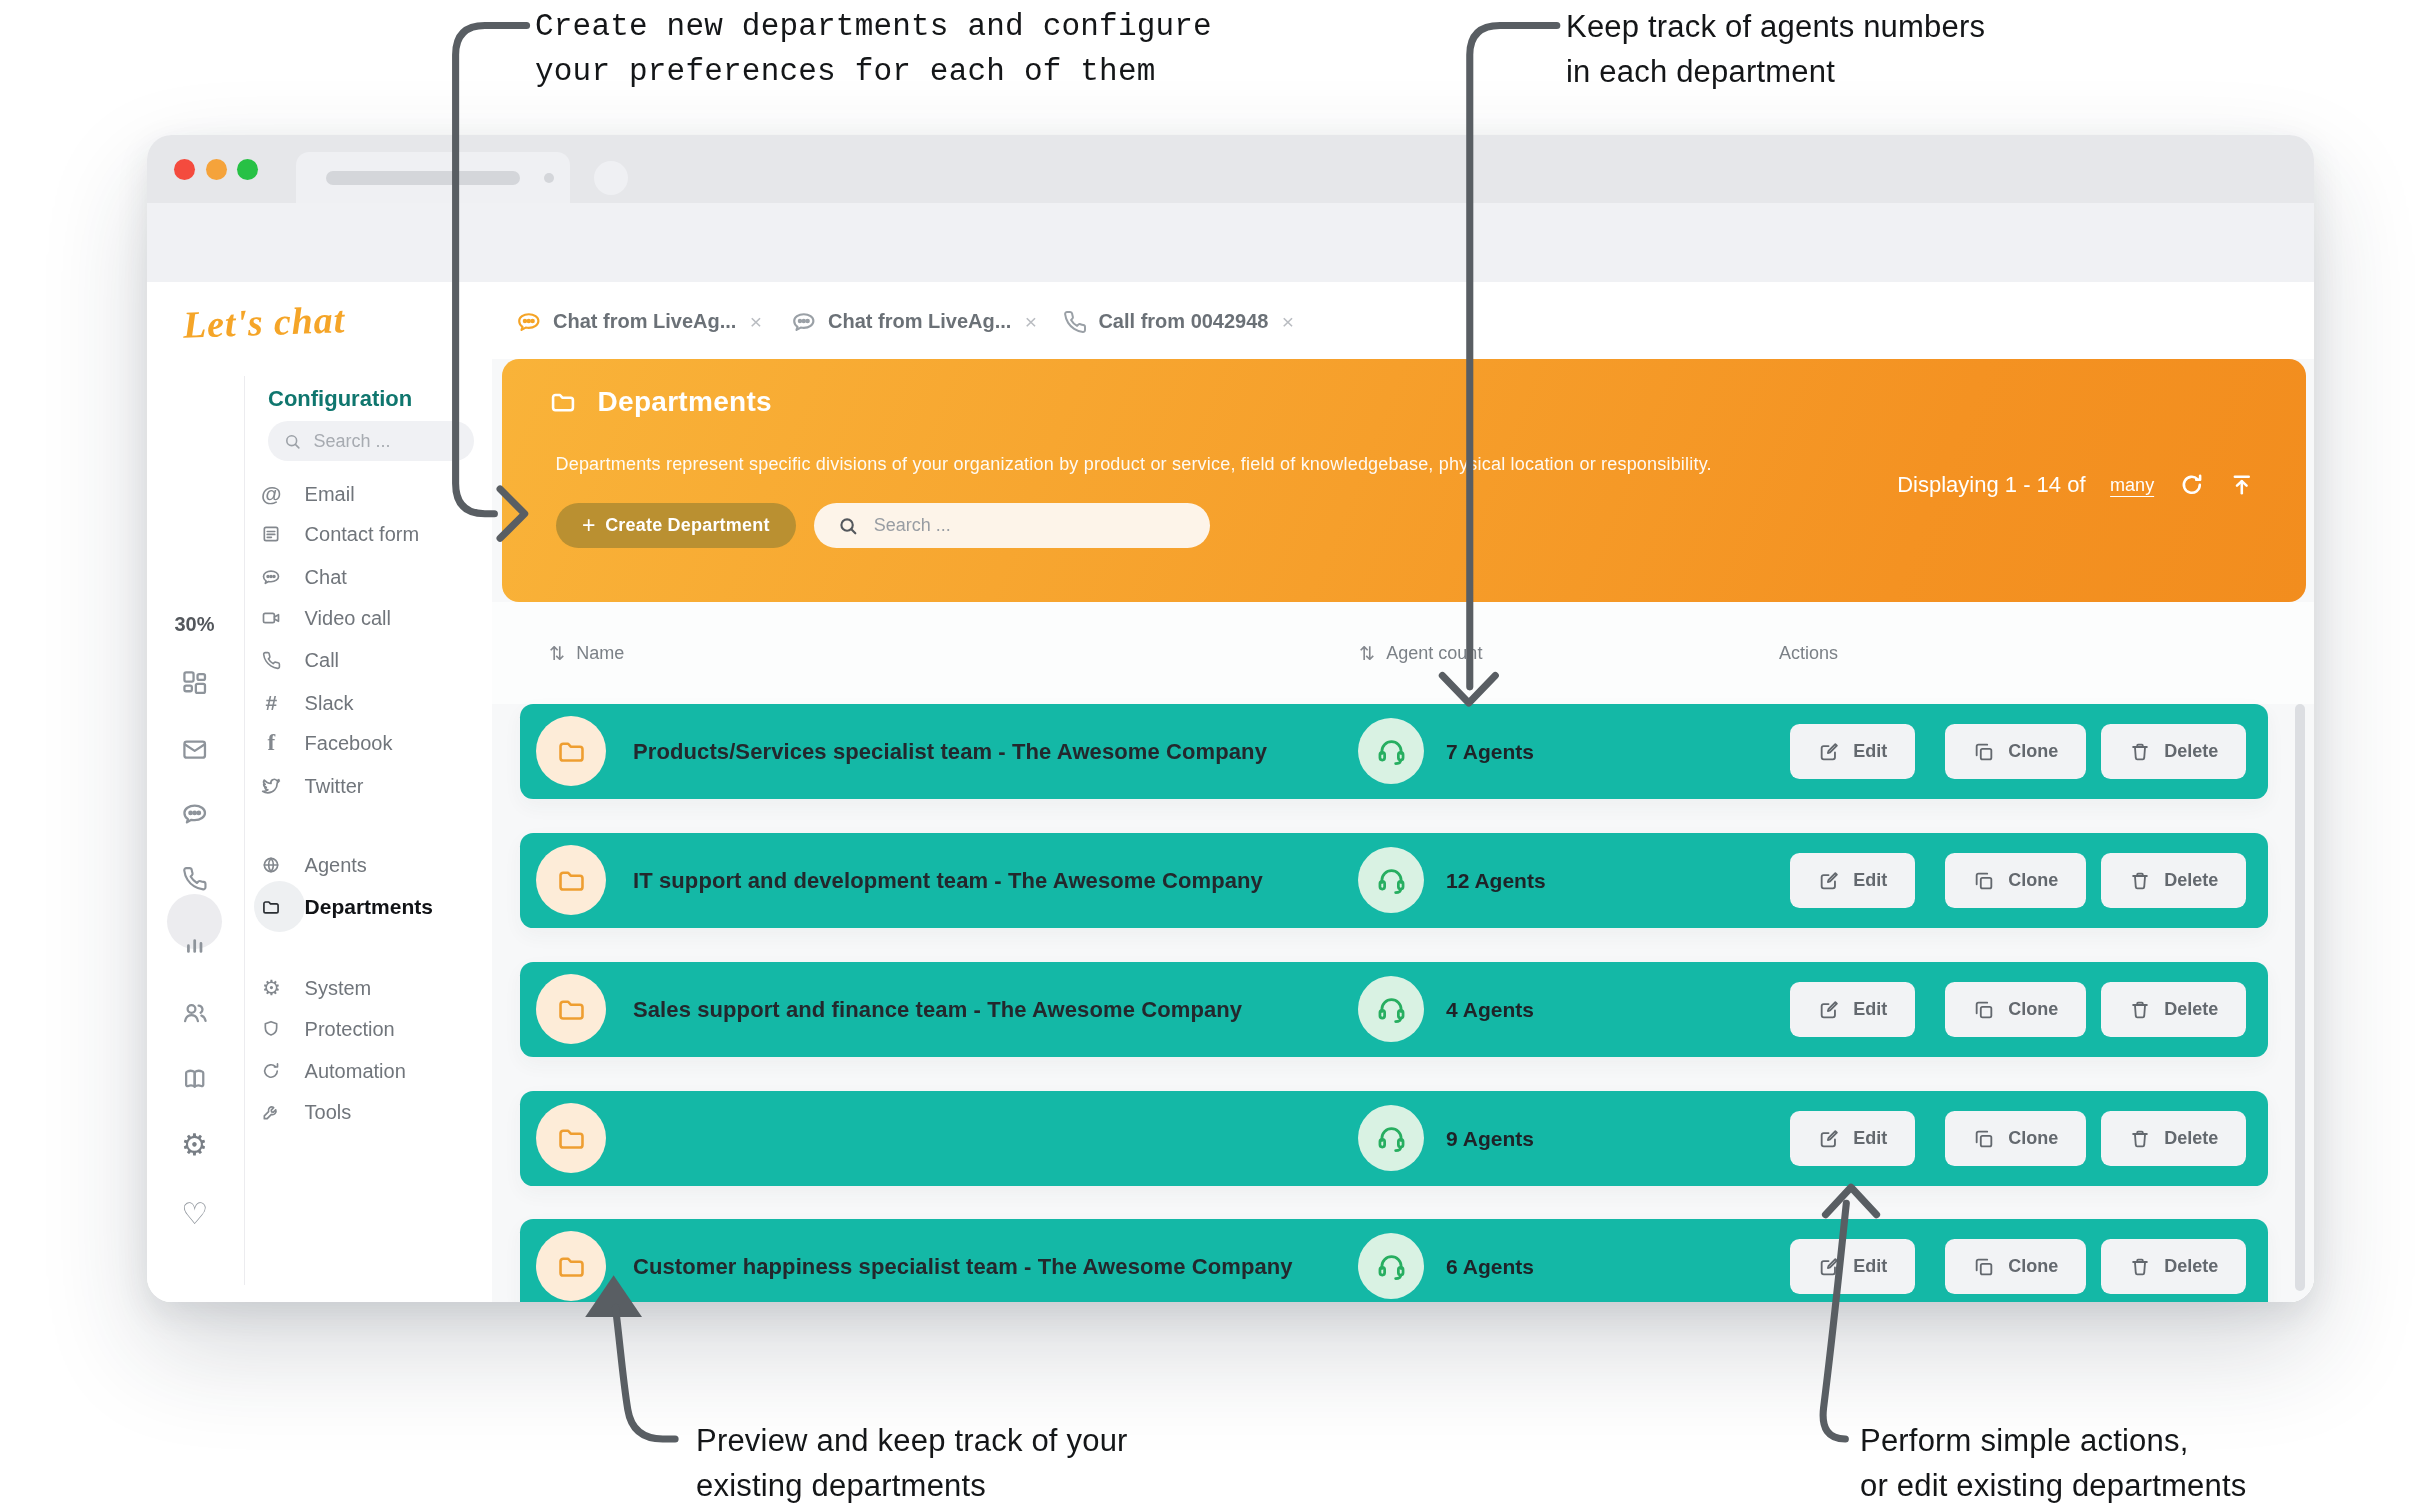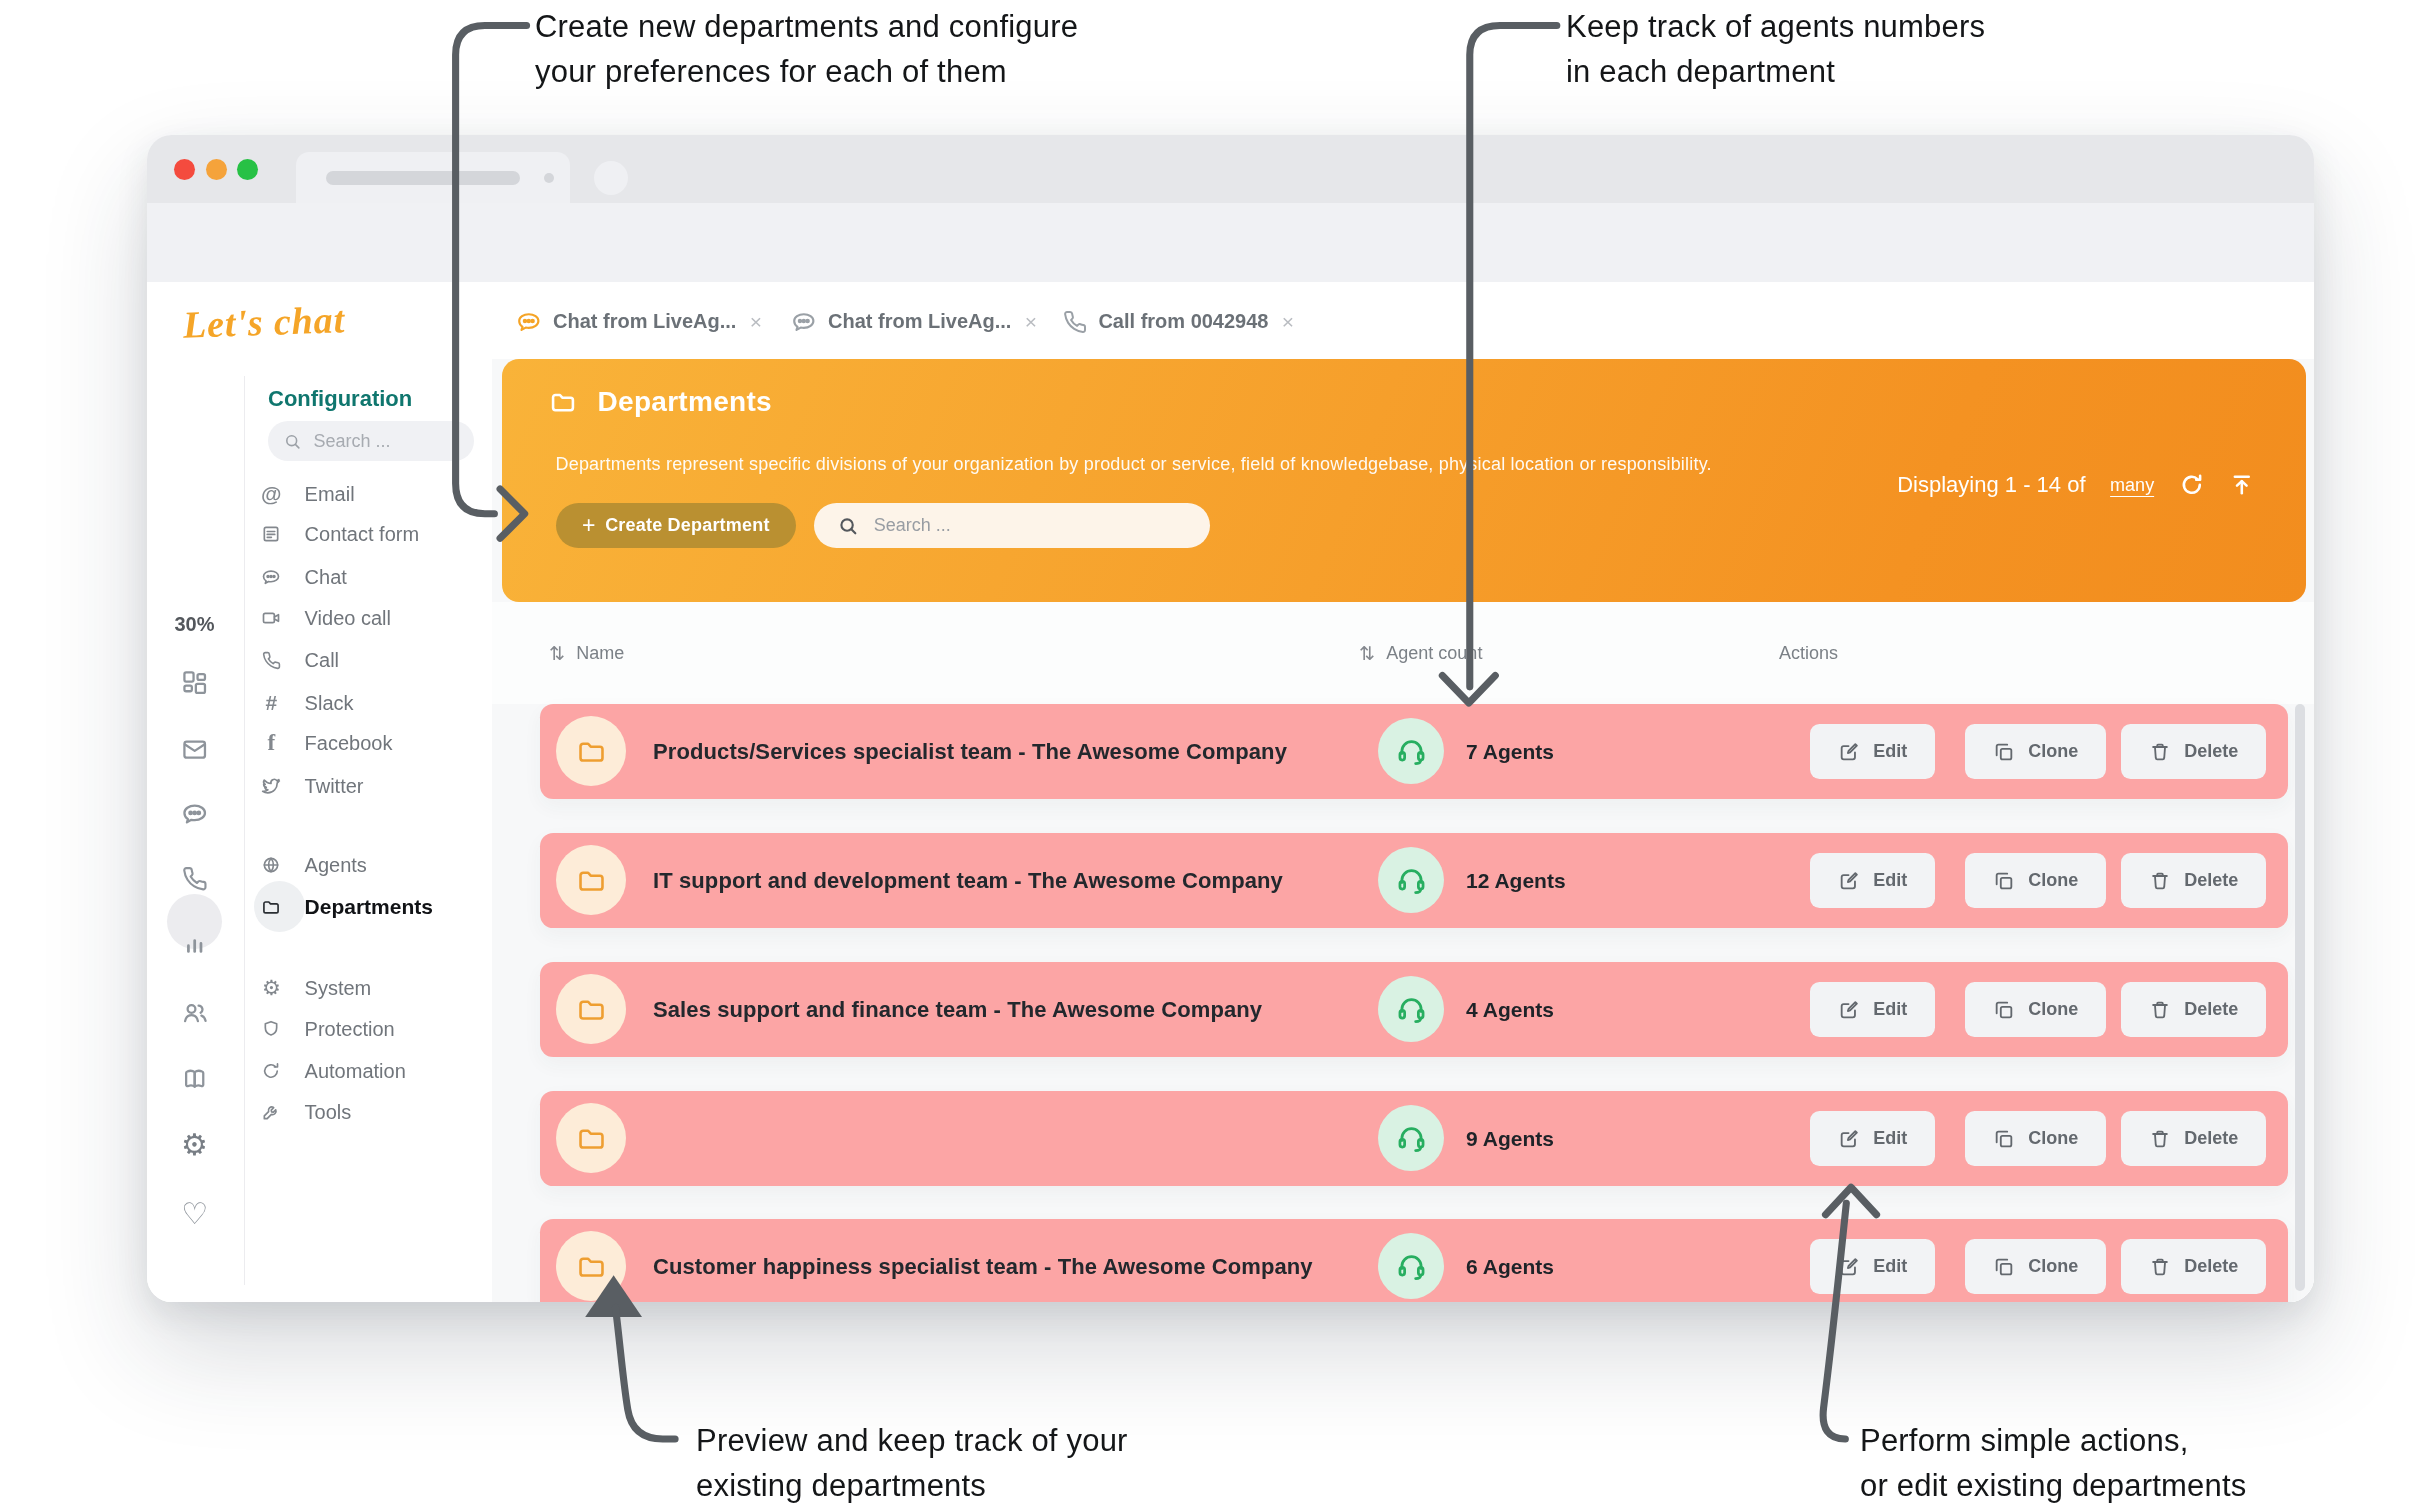--- a/index.html
+++ b/index.html
@@ -109,21 +109,21 @@
   .psearch input::placeholder{color:#989da3;}
   .paging{position:absolute;right:51px;top:113px;display:flex;align-items:center;gap:24.6px;color:#fff;}
   .paging .ptext{font-size:22px;}
   .paging .plink{font-size:18px;text-decoration:underline;text-underline-offset:4.7px;cursor:pointer;}
 
   .thead{position:absolute;left:0;top:243px;width:1822px;height:102px;background:#fcfdfd;color:#7b8187;font-size:18px;}
   .thcol{position:absolute;top:0;height:102px;display:flex;align-items:center;gap:11.4px;}
   .sortg{font-family:"DejaVu Sans",sans-serif;font-size:19px;color:#85898f;}
 
   .row{
-    position:absolute;left:48px;width:1748px;height:95px;background:#fca5a5;border-radius:13.2px;
+    position:absolute;left:28px;width:1748px;height:95px;background:#14b8a6;border-radius:13.2px;
     box-shadow:0 7.6px 19px rgba(50,60,70,.045);
   }
   .fcirc{position:absolute;left:16px;top:12.3px;width:70px;height:70px;border-radius:50%;background:#fdecd8;display:flex;align-items:center;justify-content:center;color:#ee9e31;}
   .rname{position:absolute;left:113px;top:0;height:95px;display:flex;align-items:center;font-size:22px;font-weight:bold;color:#23282d;letter-spacing:0.1px;}
   .acirc{position:absolute;left:838px;top:14px;width:66px;height:66px;border-radius:50%;background:#d9f2e3;display:flex;align-items:center;justify-content:center;color:#27ae60;}
   .ragents{position:absolute;left:926px;top:0;height:95px;display:flex;align-items:center;font-size:21px;font-weight:bold;color:#1e2328;}
   .rbtn{
     position:absolute;top:20px;height:55px;border-radius:9.5px;background:#f2f3f5;border:none;cursor:pointer;
     display:flex;align-items:center;gap:13.2px;padding:0 28px;color:#63686e;font-size:18px;font-weight:bold;font-family:inherit;
   }
@@ -227,21 +227,21 @@
     <symbol id="i-video" viewBox="0 0 24 24">
         <rect x="3" y="6.5" width="13" height="11" rx="2"></rect>
         <path d="M16 10.8L21 8v8l-5-2.8"></path>
       </symbol>
     <symbol id="i-twitter" viewBox="0 0 24 24">
       <path d="M22 5.9c-.7.3-1.5.6-2.3.7a4 4 0 0 0 1.7-2.2c-.8.5-1.6.8-2.5 1a4 4 0 0 0-6.9 3.6A11.3 11.3 0 0 1 3.8 4.9a4 4 0 0 0 1.2 5.3c-.6 0-1.2-.2-1.8-.5v.1a4 4 0 0 0 3.2 3.9 4 4 0 0 1-1.8.1 4 4 0 0 0 3.7 2.8A8 8 0 0 1 2 18.4a11.3 11.3 0 0 0 6.1 1.8c7.3 0 11.3-6.1 11.3-11.3v-.5c.8-.6 1.5-1.3 2-2.1z"></path>
     </symbol>
   </defs>
 </svg>
 
-<div class="ann" style="left:535px;top:3.8px;">
+<div class="ann" style="left:535px;top:3.8px;font-family:Liberation Mono, monospace;">
   <div>Create new departments and configure</div>
   <div>your preferences for each of them</div>
 </div>
 <div class="ann" style="left:1566px;top:3.8px;">
   <div>Keep track of agents numbers</div>
   <div>in each department</div>
 </div>
 <div class="ann" style="left:696px;top:1418px;">
   <div>Preview and keep track of your</div>
   <div>existing departments</div>

